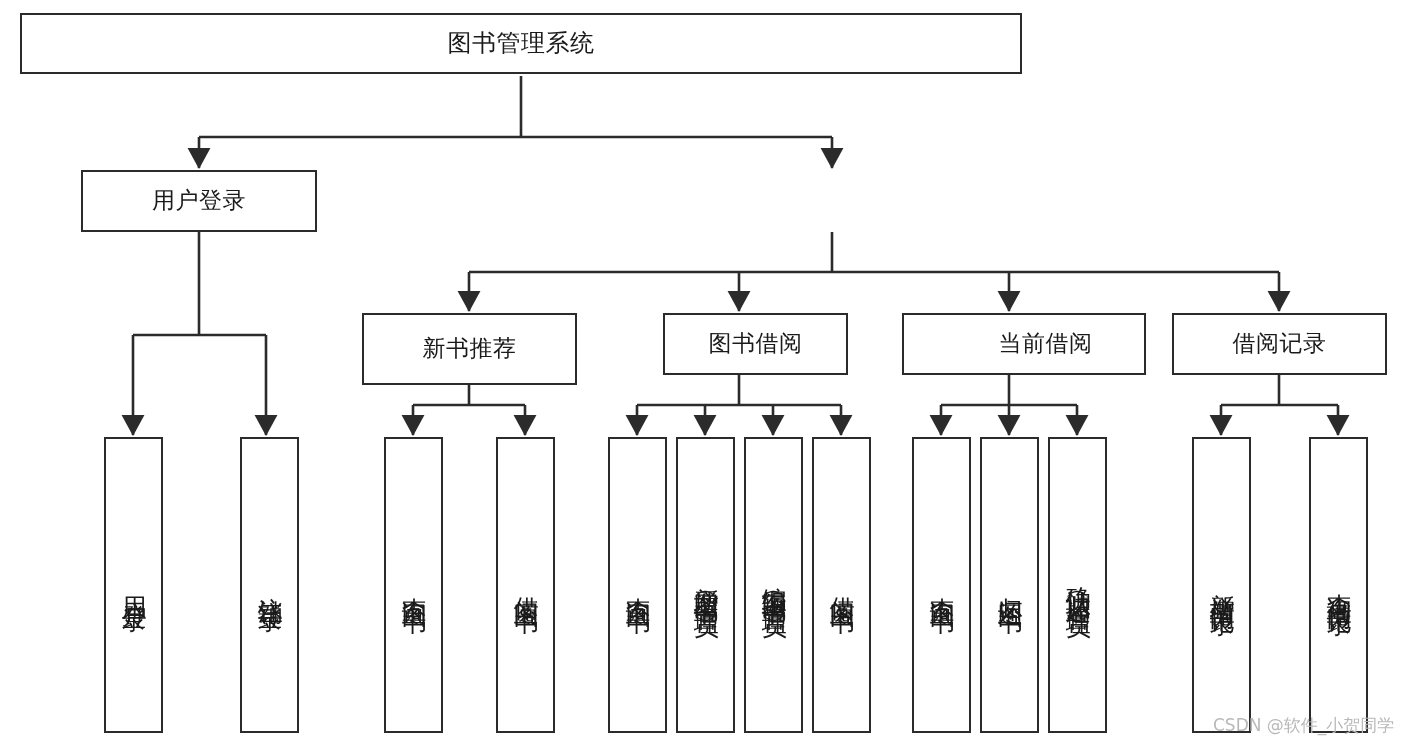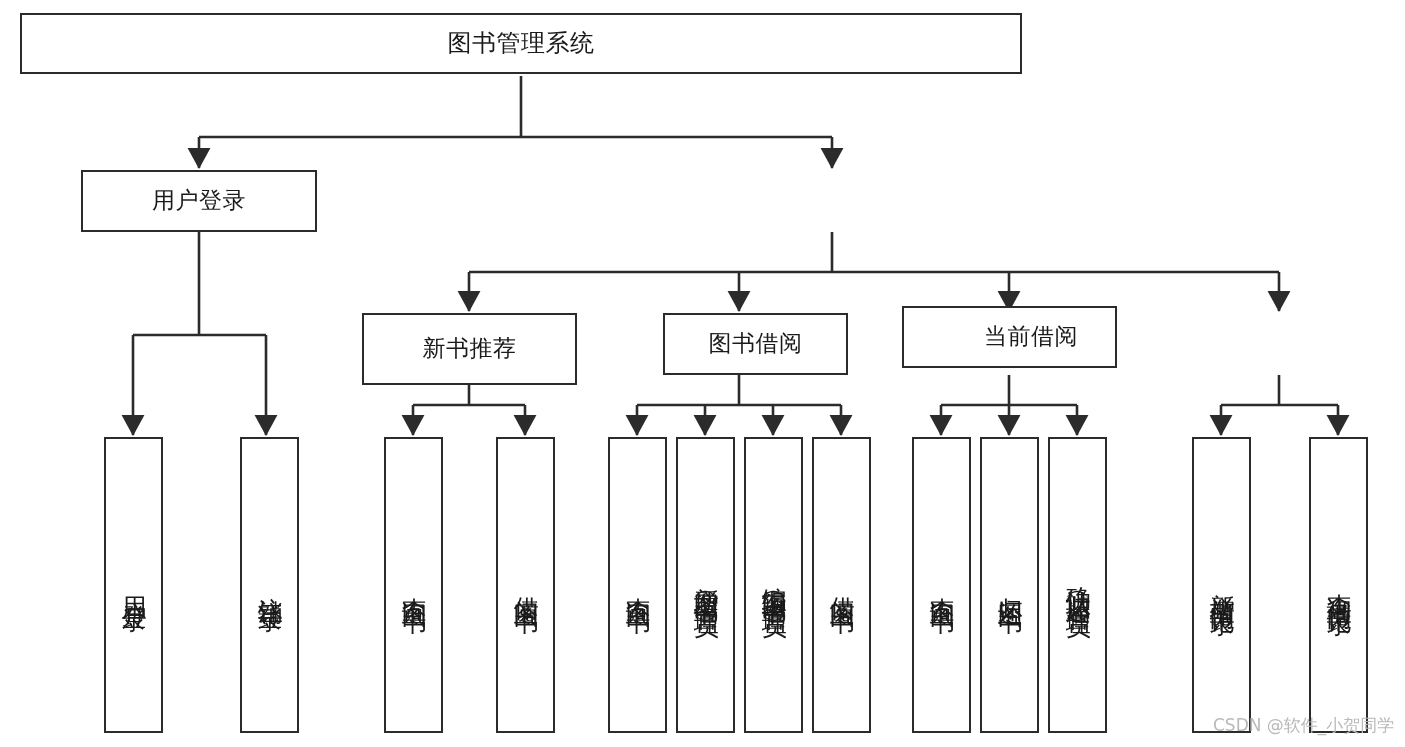--- a/index.html
+++ b/index.html
@@ -138,22 +138,25 @@
   <div class="node horiz" style="left:81px; top:170px; width:236px; height:62px;">
     <span class="lbl">用户登录</span>
   </div>
 
   <div class="node horiz" style="left:362px; top:313px; width:215px; height:72px;">
     <span class="lbl">新书推荐</span>
   </div>
   <div class="node horiz" style="left:632px; top:313px; width:185px; height:62px;margin-left:31px;">
     <span class="lbl">图书借阅</span>
   </div>
-  <div class="node horiz" style="left:902px; top:306px; width:215px; height:62px;padding-left:43px;">
+  <div class="node horiz" style="left:902px; top:313px; width:244px; height:62px;padding-left:43px;">
     <span class="lbl">当前借阅</span>
+  </div>
+  <div class="node horiz" style="left:1172px; top:313px; width:215px; height:62px;">
+    <span class="lbl">借阅记录</span>
   </div>
 
   <div class="node vert" style="left:104px; top:437px; width:59px; height:296px;">
     <span class="lbl">用户登录</span>
   </div>
   <div class="node vert" style="left:240px; top:437px; width:59px; height:296px;">
     <span class="lbl">注销登录</span>
   </div>
 
   <div class="node vert" style="left:384px; top:437px; width:59px; height:296px;">

